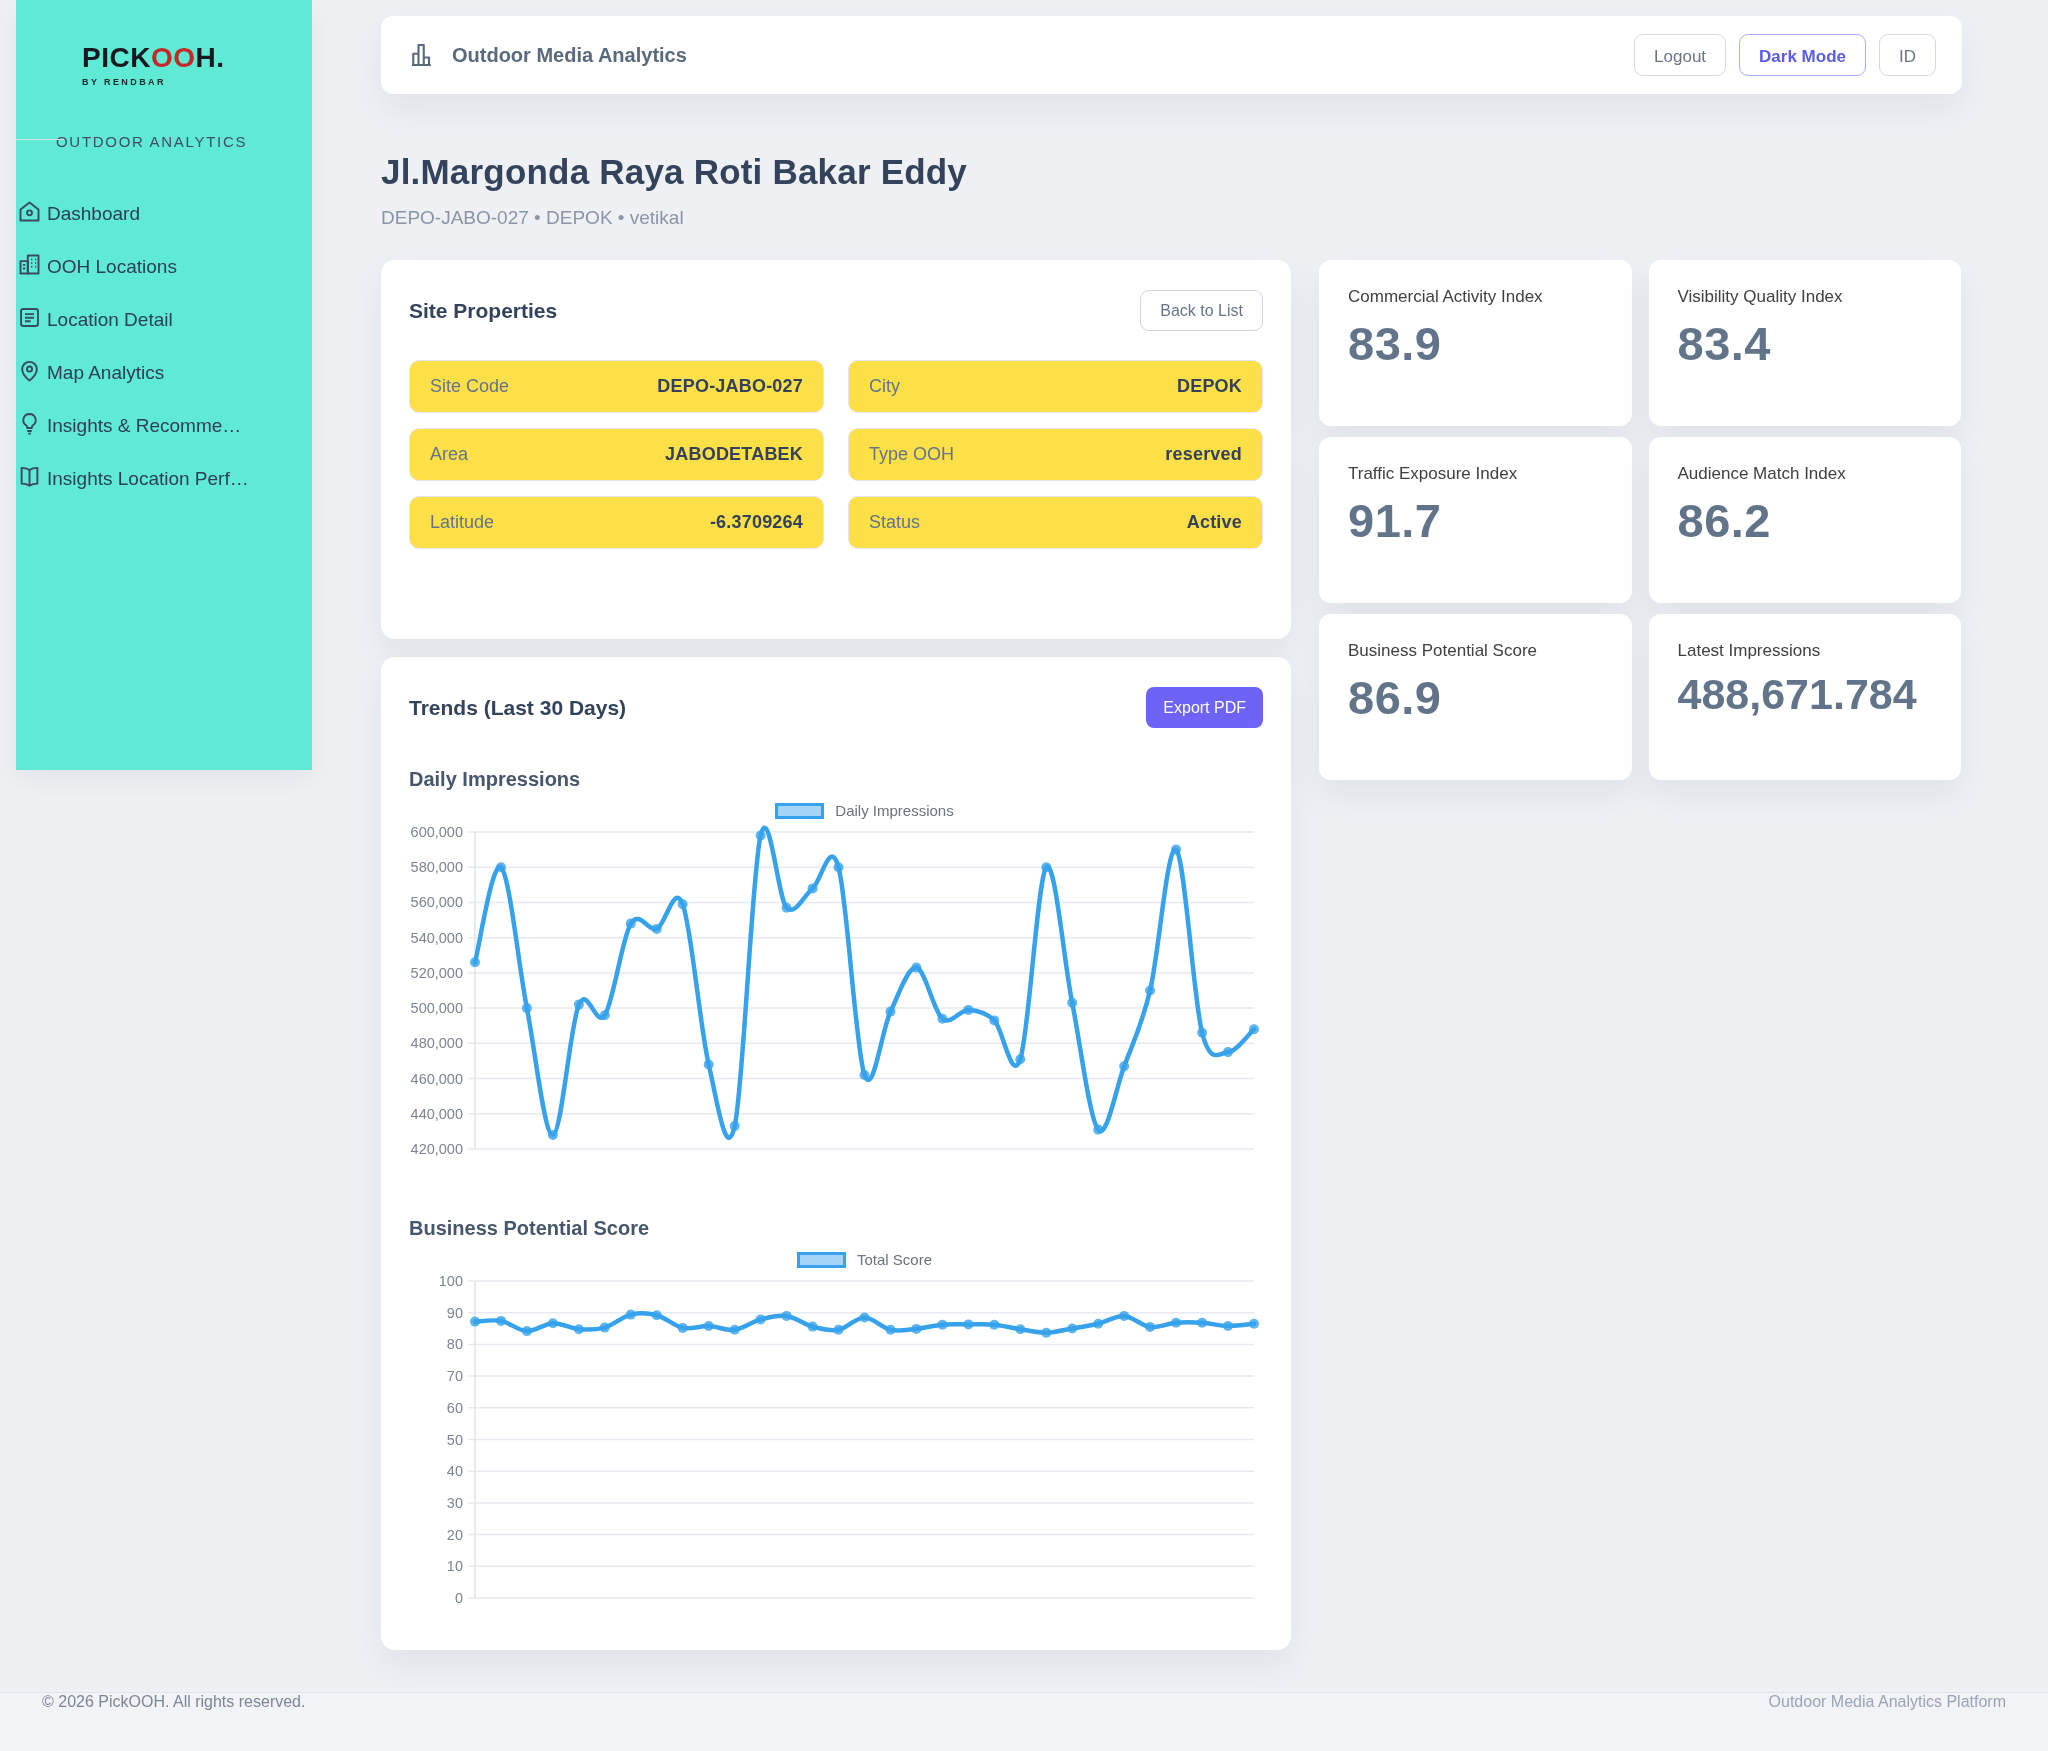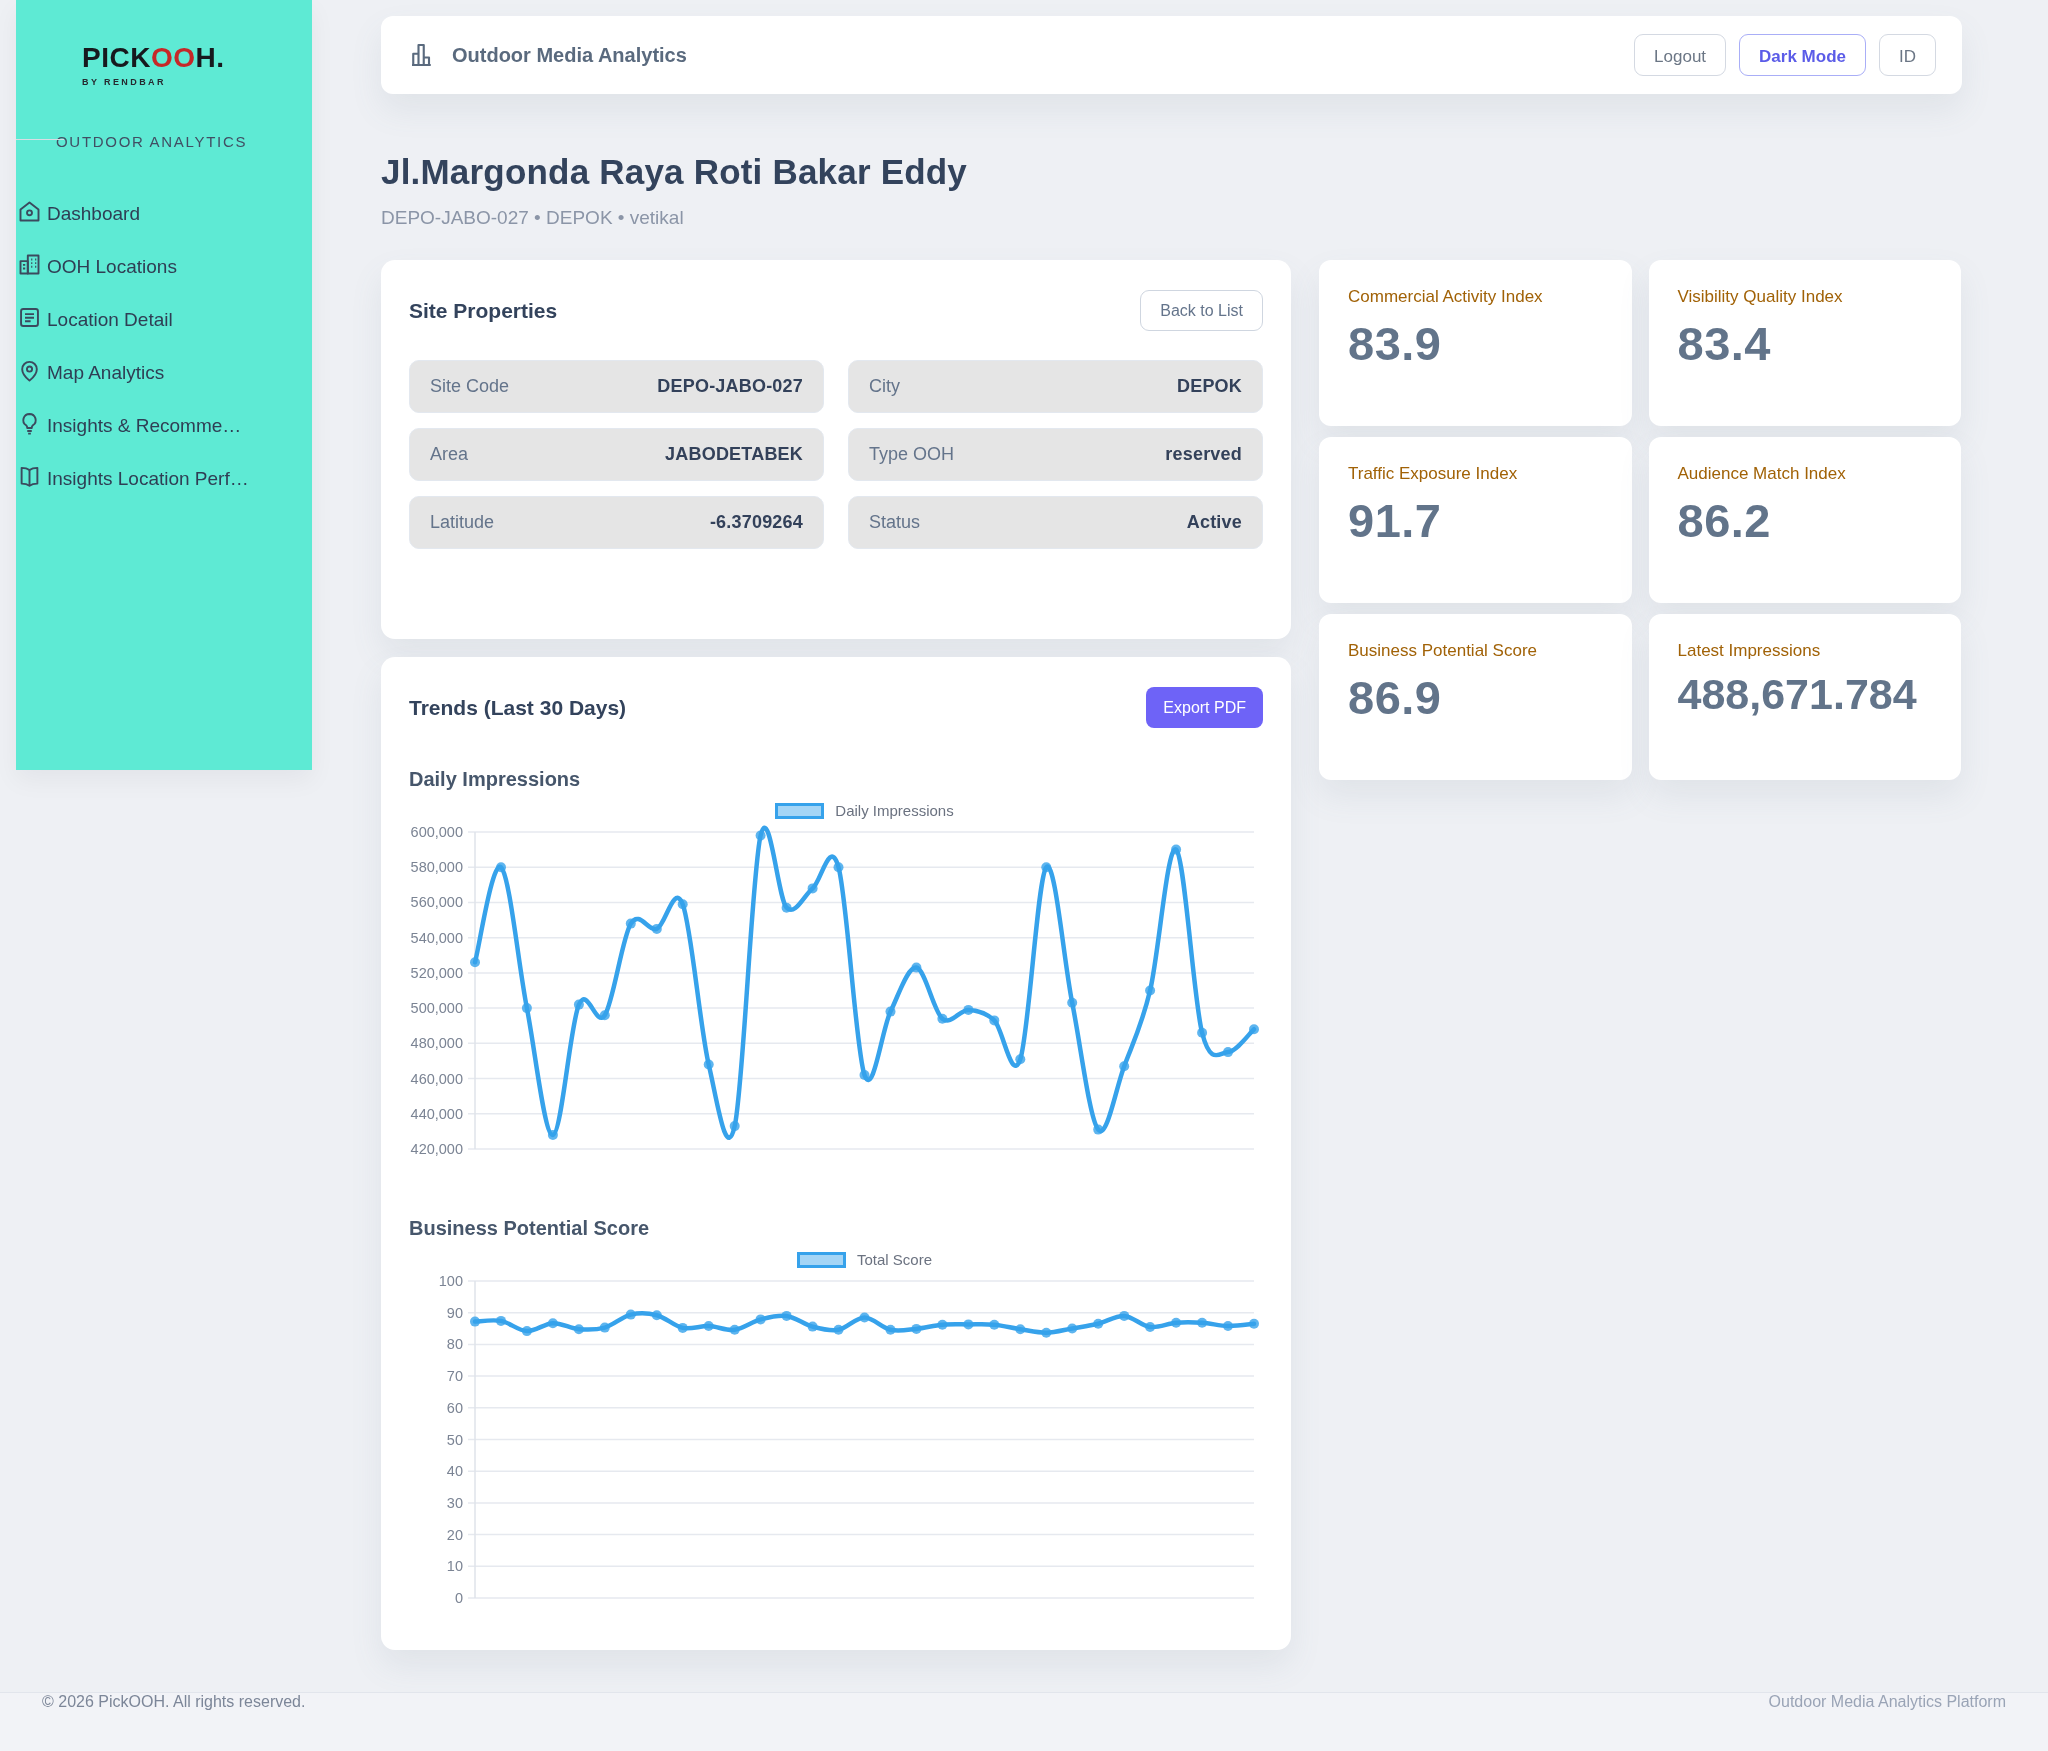--- a/index.html
+++ b/index.html
@@ -44,27 +44,27 @@
   .cols{display:flex;gap:28px;margin-top:31px;align-items:flex-start}
   .left-col{width:910px}
   
   .site-card{padding:30px 28px 36px;min-height:379px}
   .card-head{display:flex;justify-content:space-between;align-items:center}
   .card-title{font-size:21px;font-weight:800;color:var(--ink-dark);margin:0}
   .btn-back{height:41px;padding:0 19px;font-size:16px;border:1.5px solid #cfd6e0;border-radius:9px;
     color:#64748b;background:#fff;font-family:inherit;cursor:pointer}
   .fields{margin-top:29px;display:grid;grid-template-columns:1fr 1fr;gap:15px 24px}
   .field{height:53px;border:1.5px solid #e3e8ef;border-radius:10px;display:flex;align-items:center;
-    justify-content:space-between;padding:0 20px;background:#e5e5e5}
+    justify-content:space-between;padding:0 20px;background:#fde047}
   .field .lab{color:#64748b;font-size:18px}
   .field .val{color:var(--ink);font-size:18px;font-weight:800;letter-spacing:.2px}
   
   .stats-grid{width:642px;display:grid;grid-template-columns:1fr 1fr;gap:11px 17px}
   .stat-card{height:166px;border-radius:12px;padding:27px 29px}
-  .stat-label{font-size:17px;color:#a16207}
+  .stat-label{font-size:17px;color:#404040}
   .stat-value{margin-top:9px;font-size:47px;font-weight:800;color:#62748a;letter-spacing:.5px}
   .stat-value.small{font-size:43px;letter-spacing:0}
   
   .trends-card{margin-top:18px;padding:30px 28px 32px}
   .btn-export{height:41px;padding:0 17px;font-size:16px;border:none;border-radius:8px;
     background:var(--accent);color:#fff;font-family:inherit;font-weight:500;cursor:pointer}
   .chart-sub{font-size:20px;font-weight:800;color:#46566b;margin:40px 0 6px}
   .chart-sub.second{margin-top:48px}
   .legend{display:flex;align-items:center;justify-content:center;gap:11px;margin-left:66px;
     width:779px;height:27px;cursor:pointer}

